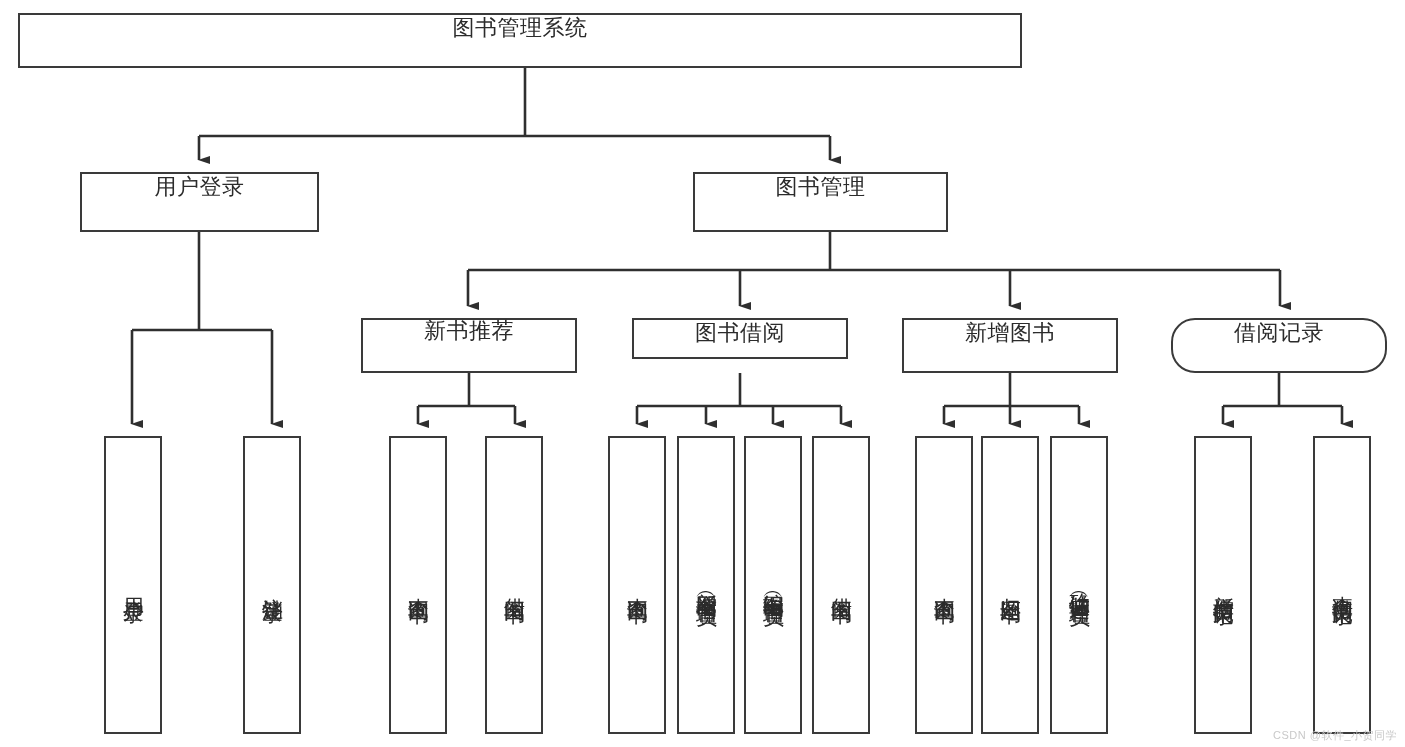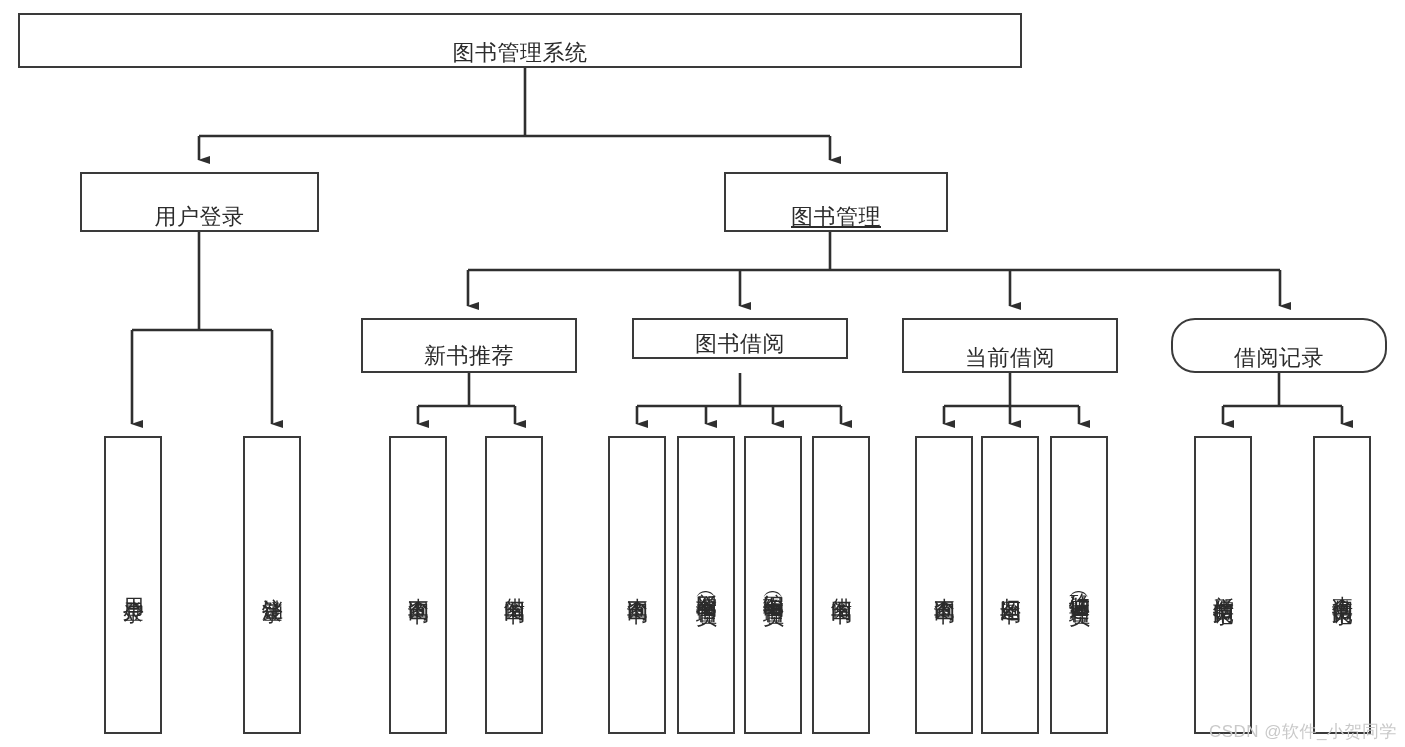--- a/index.html
+++ b/index.html
@@ -24,21 +24,21 @@
     width: 1405px;
     height: 747px;
     pointer-events: none;
   }
   .node {
     position: absolute;
     box-sizing: border-box;
     background: #ffffff;
     border: 2px solid #3a3a3a;
     display: flex;
-    align-items: flex-end;
+    align-items: flex-start;
     justify-content: center;
     color: #2b2b2b;
     line-height: 1.18;
   }
   .node.horiz {
     font-size: 22px;
     letter-spacing: 0.5px;
   }
   .node.vert {
     writing-mode: vertical-rl;
@@ -50,21 +50,21 @@
     justify-content: center;
     white-space: nowrap;
   }
   .node .label {
     display: block;
   }
   #watermark {
     position: absolute;
     right: 8px;
     bottom: 4px;
-    font-size: 17px;
+    font-size: 11px;
     color: #c9c9c9;
     letter-spacing: 0.5px;
     white-space: nowrap;
     user-select: none;
   }
 </style>
 </head>
 <body>
 
 <div id="canvas">
@@ -121,32 +121,32 @@
     </g>
   </svg>
 
   <div class="node horiz" style="left:18px; top:13px; width:1004px; height:55px;">
     <span class="label">图书管理系统</span>
   </div>
 
   <div class="node horiz" style="left:80px; top:172px; width:239px; height:60px;">
     <span class="label">用户登录</span>
   </div>
-  <div class="node horiz" style="left:724px; top:172px; width:224px; height:60px;text-decoration:underline;">
+  <div class="node horiz" style="left:693px; top:172px; width:255px; height:60px;">
     <span class="label">图书管理</span>
   </div>
 
   <div class="node horiz" style="left:361px; top:318px; width:216px; height:55px;font-family:Liberation Mono, monospace;">
     <span class="label">新书推荐</span>
   </div>
   <div class="node horiz" style="left:632px; top:318px; width:216px; height:41px;">
     <span class="label">图书借阅</span>
   </div>
   <div class="node horiz" style="left:902px; top:318px; width:216px; height:55px;">
-    <span class="label">当前借阅</span>
+    <span class="label">新增图书</span>
   </div>
   <div class="node horiz" style="left:1171px; top:318px; width:216px; height:55px;border-radius:24px;">
     <span class="label">借阅记录</span>
   </div>
 
   <div class="node vert" style="left:104px; top:436px; width:58px; height:298px;">
     <span class="label">用户登录</span>
   </div>
   <div class="node vert" style="left:243px; top:436px; width:58px; height:298px;">
     <span class="label">注销登录</span>

